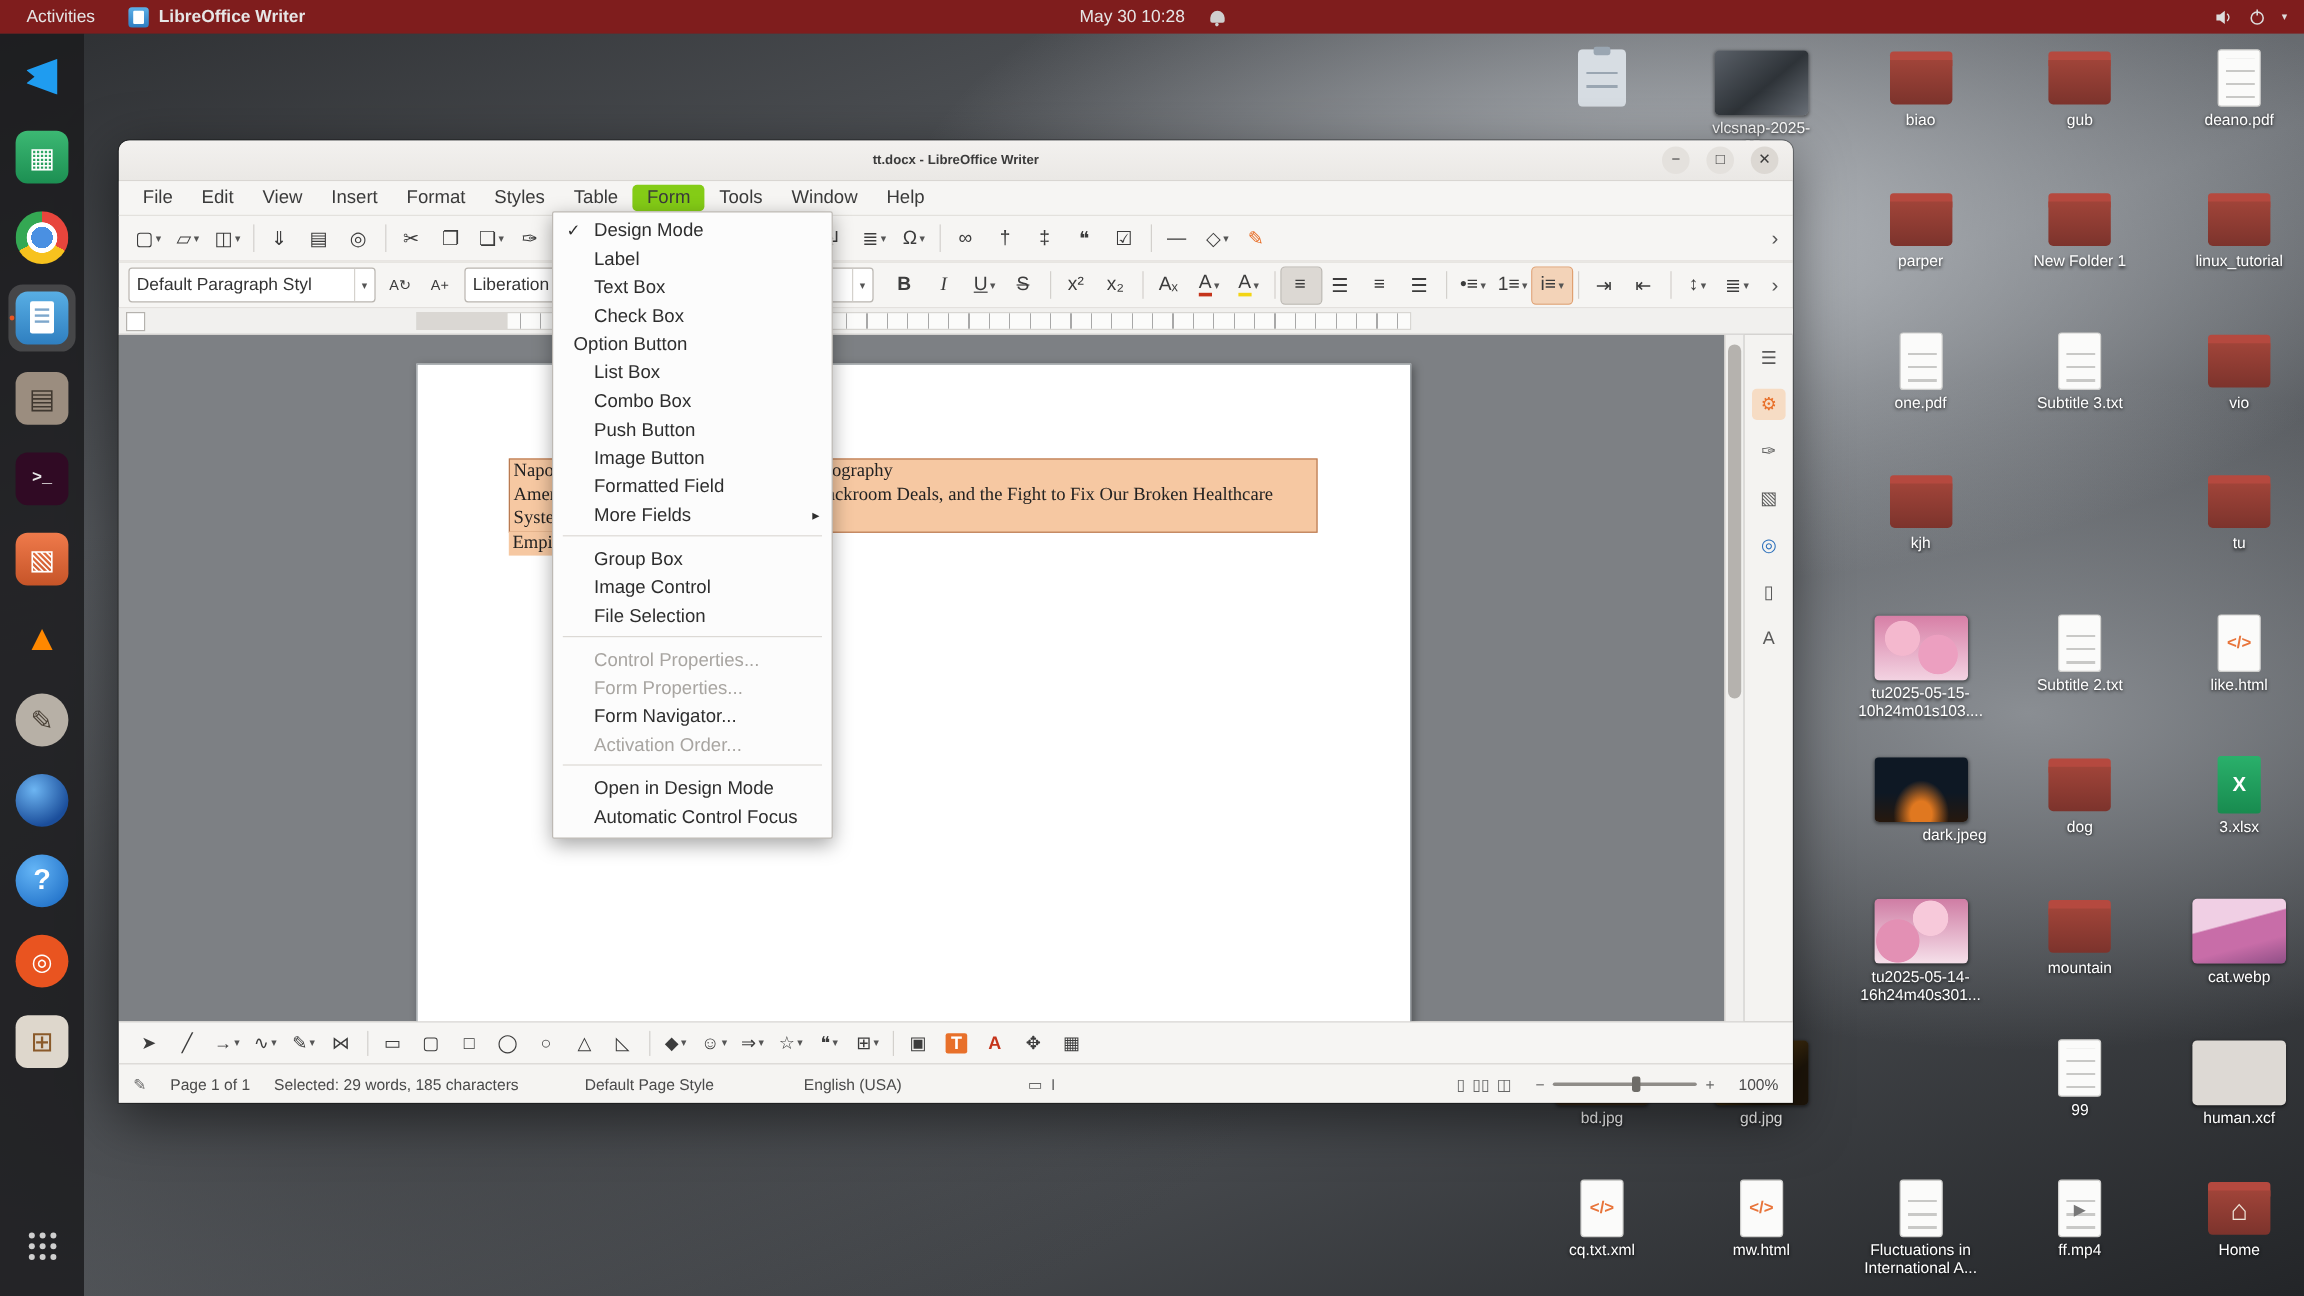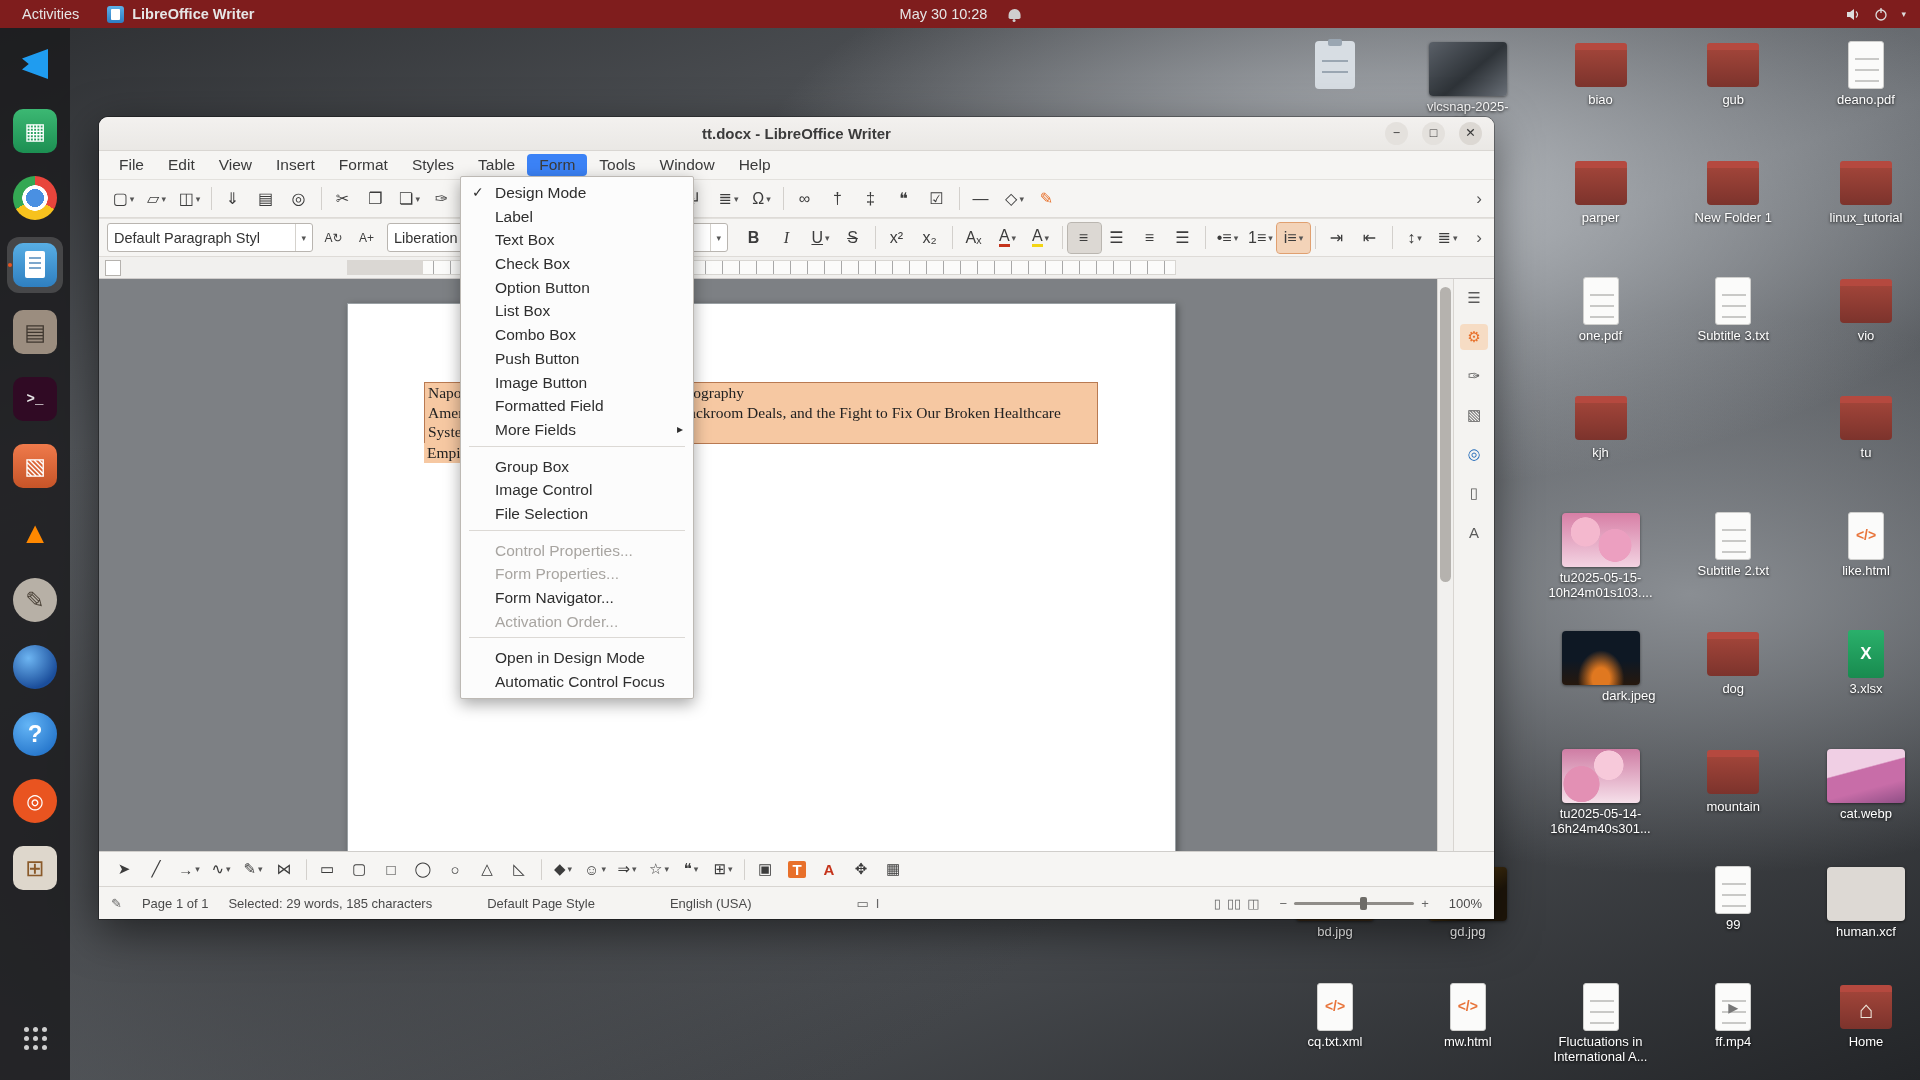--- a/index.html
+++ b/index.html
@@ -95,29 +95,29 @@
   .img-dark .ic{background:linear-gradient(#1c150f,#3a2a18)}
   .img-gold .ic{background:linear-gradient(140deg,#886018,#1f160a 70%)}
   .img-gray .ic{background:#ddd9d4}
 
   
   .window{position:absolute;left:99px;top:117px;width:1395px;height:802px;z-index:5;
       background:#f6f5f3;border-radius:9px 9px 0 0;box-shadow:0 12px 44px rgba(0,0,0,.5);
       display:flex;flex-direction:column;outline:1px solid rgba(0,0,0,.3)}
   .titlebar{height:33px;flex:0 0 auto;position:relative;display:flex;align-items:center;justify-content:center;
       background:linear-gradient(#f3f1ef,#eae8e5);border-bottom:1px solid #d9d6d2;border-radius:9px 9px 0 0}
-  .title{font-size:15px;font-weight:bold;color:#3b3b3b}
+  .title{font-size:11px;font-weight:bold;color:#3b3b3b}
   .winbtns{position:absolute;right:12px;top:5px;display:flex;gap:14px}
   .wbtn{width:23px;height:23px;border-radius:50%;background:#e4e1dd;display:flex;align-items:center;justify-content:center;
       font-size:12.5px;color:#3a3a3a;line-height:1}
   .wbtn.close{background:#dcd8d3}
 
   .menubar{height:28px;flex:0 0 auto;display:flex;align-items:center;padding:0 8px;background:#f6f5f3;font-size:15.5px;color:#3a3a3a}
   .menu{padding:2px 12px;border-radius:4px;white-space:nowrap}
-  .menu.active{background:#3b82f6}
+  .menu.active{background:#84cc16}
 
   .toolbar{height:37px;flex:0 0 auto;display:flex;align-items:center;padding:0 8px;background:#f6f5f3;border-top:1px solid #e3e1dd;border-bottom:1px solid #dedbd7}
   .tbtn{height:30px;min-width:27px;padding:0 3px;display:inline-flex;align-items:center;justify-content:center;
       border-radius:3px;color:#3c3c3c;font-size:16px;flex:0 0 auto}
   .tbtn .a{font-size:9px;color:#555;margin-left:2px}
   .tbtn.sep{min-width:1px;width:1px;height:23px;padding:0;background:#d3d0cc;margin:0 5px;border-radius:0}
   .tbtn.accent .g{color:var(--accent,#d96b29)}
   .tbtn.active{background:#f3d3b8;outline:1px solid #e0a070}
   .tbtn.pressed{background:#dcd8d3;outline:1px solid #bab6b0}
   .tbtn.bold .g{font-weight:bold}
@@ -906,21 +906,21 @@
     </div>
     <div class="mi" style="position:relative;height:23.7px;line-height:23.7px;padding:0 24px 0 34px;white-space:nowrap">
       <span>Label</span>
     </div>
     <div class="mi" style="position:relative;height:23.7px;line-height:23.7px;padding:0 24px 0 34px;white-space:nowrap">
       <span>Text Box</span>
     </div>
     <div class="mi" style="position:relative;height:23.7px;line-height:23.7px;padding:0 24px 0 34px;white-space:nowrap">
       <span>Check Box</span>
     </div>
-    <div class="mi" style="position:relative;height:23.7px;line-height:23.7px;padding:0 24px 0 34px;white-space:nowrap">
+    <div class="mi" style="position:relative;height:23.7px;line-height:23.7px;padding:0 24px 0 17px;white-space:nowrap">
       <span>Option Button</span>
     </div>
     <div class="mi" style="position:relative;height:23.7px;line-height:23.7px;padding:0 24px 0 34px;white-space:nowrap">
       <span>List Box</span>
     </div>
     <div class="mi" style="position:relative;height:23.7px;line-height:23.7px;padding:0 24px 0 34px;white-space:nowrap">
       <span>Combo Box</span>
     </div>
     <div class="mi" style="position:relative;height:23.7px;line-height:23.7px;padding:0 24px 0 34px;white-space:nowrap">
       <span>Push Button</span>

